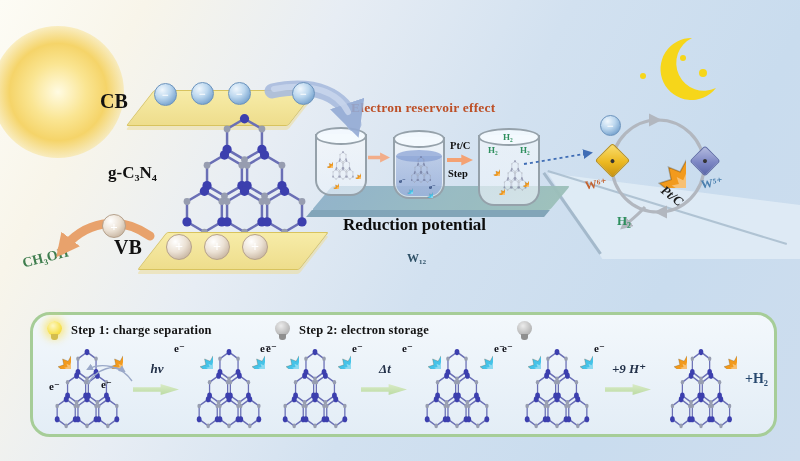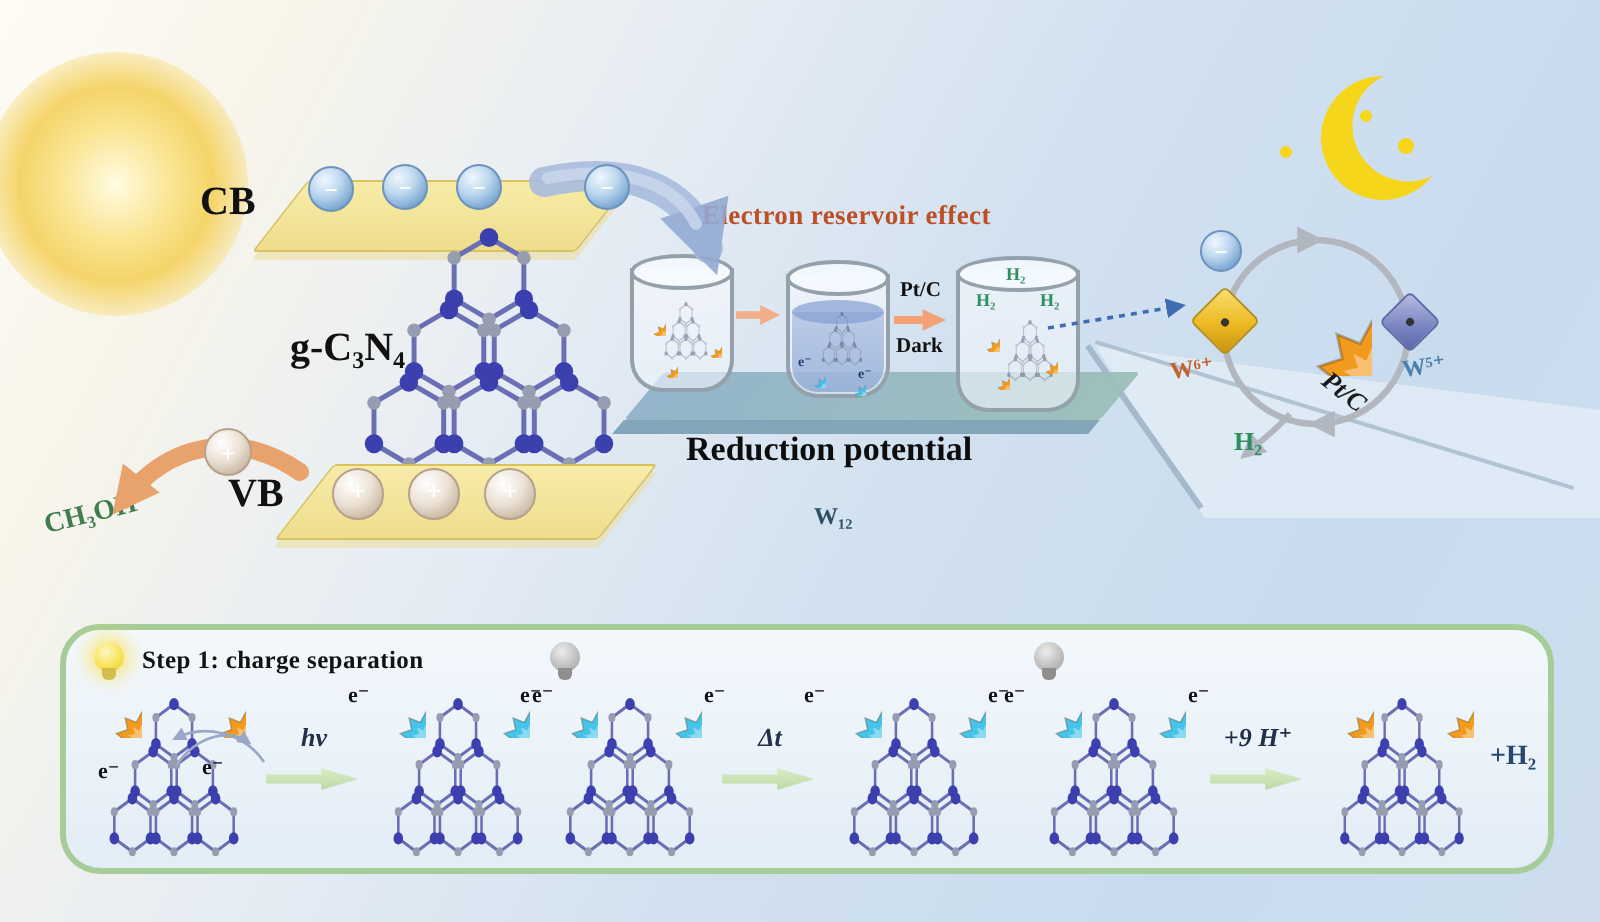--- a/index.html
+++ b/index.html
@@ -85,21 +85,21 @@
   <div class="abs esphere" style="left:191px;top:82px;width:21px;height:21px;">
       <span>−</span>
     </div>
   <div class="abs esphere" style="left:228px;top:82px;width:21px;height:21px;">
       <span>−</span>
     </div>
   <div class="abs esphere" style="left:292px;top:82px;width:21px;height:21px;z-index:6;">
       <span>−</span>
     </div>
 
-  <div class="abs lab" style="left:108px;top:163px;font-size:20px;color:#111;margin-left:37px;">g-C₃N₄</div>
+  <div class="abs lab" style="left:108px;top:163px;font-size:17px;color:#111;">g-C₃N₄</div>
   <svg class="abs mol" style="left:152px;top:114px;" width="185" height="126" viewBox="0 0 120 80" preserveAspectRatio="none">
       <use href="#c3n4"></use>
     </svg>
 
   <div class="abs lab" style="left:114px;top:236px;font-size:20px;color:#111;">VB</div>
   <div class="abs plate" style="left:152px;top:232px;width:160px;height:36px;"></div>
   <div class="abs hsphere" style="left:166px;top:234px;width:24px;height:24px;font-size:14px;">
       <span>+</span>
     </div>
   <div class="abs hsphere" style="left:204px;top:234px;width:24px;height:24px;font-size:14px;">
@@ -147,21 +147,21 @@
     <svg class="abs cluster cyan" style="left:8px;top:52px;" width="12" height="12" viewBox="-16 -16 32 32">
         <use href="#poly"></use>
       </svg>
     <svg class="abs cluster cyan" style="left:28px;top:56px;" width="12" height="12" viewBox="-16 -16 32 32">
         <use href="#poly"></use>
       </svg>
   </div>
 
   <div class="abs lab" style="left:450px;top:140px;font-size:10.5px;color:#111;z-index:6;">Pt/C</div>
   <div class="abs sarrow" style="left:447px;top:154px;width:26px;height:12px;background:#f4a273;z-index:4;"></div>
-  <div class="abs lab" style="left:448px;top:168px;font-size:10.5px;color:#111;z-index:6;">Dark</div>
+  <div class="abs lab" style="left:448px;top:168px;font-size:10.5px;color:#111;z-index:6;">Step</div>
 
   <div class="abs" style="left:478px;top:128px;width:62px;height:78px;z-index:4;">
     <div class="bk-body"></div>
     <div class="bk-rim"></div>
     <span class="abs h2lab" style="left:25px;top:5px;">H₂</span>
     <span class="abs h2lab" style="left:10px;top:18px;">H₂</span>
     <span class="abs h2lab" style="left:42px;top:18px;">H₂</span>
     <svg class="abs mol faint" style="left:20px;top:32px;" width="34" height="32" viewBox="0 0 120 80" preserveAspectRatio="none">
         <use href="#c3n4"></use>
       </svg>
@@ -222,20 +222,21 @@
         </svg>
       <svg class="abs cluster cyan" style="left:202px;top:26px;" width="28" height="28" viewBox="-16 -16 32 32">
           <use href="#poly"></use>
         </svg>
       <span class="elab" style="left:139px;top:28px;">e⁻</span>
       <span class="elab" style="left:231px;top:28px;">e⁻</span>
     </div>
 
     <div class="step" style="left:230px;">
       <div class="bulb off" style="left:12px;top:6px;"></div>
+      <div class="step-title" style="left:36px;top:8px;">Step 2:  electron storage</div>
       <svg class="abs mol" style="left:4px;top:34px;" width="96" height="82" viewBox="0 0 120 80" preserveAspectRatio="none">
           <use href="#c3n4"></use>
         </svg>
       <svg class="abs cluster cyan" style="left:8px;top:26px;" width="28" height="28" viewBox="-16 -16 32 32">
           <use href="#poly"></use>
         </svg>
       <svg class="abs cluster cyan" style="left:60px;top:26px;" width="28" height="28" viewBox="-16 -16 32 32">
           <use href="#poly"></use>
         </svg>
       <span class="elab" style="left:-3px;top:28px;">e⁻</span>

